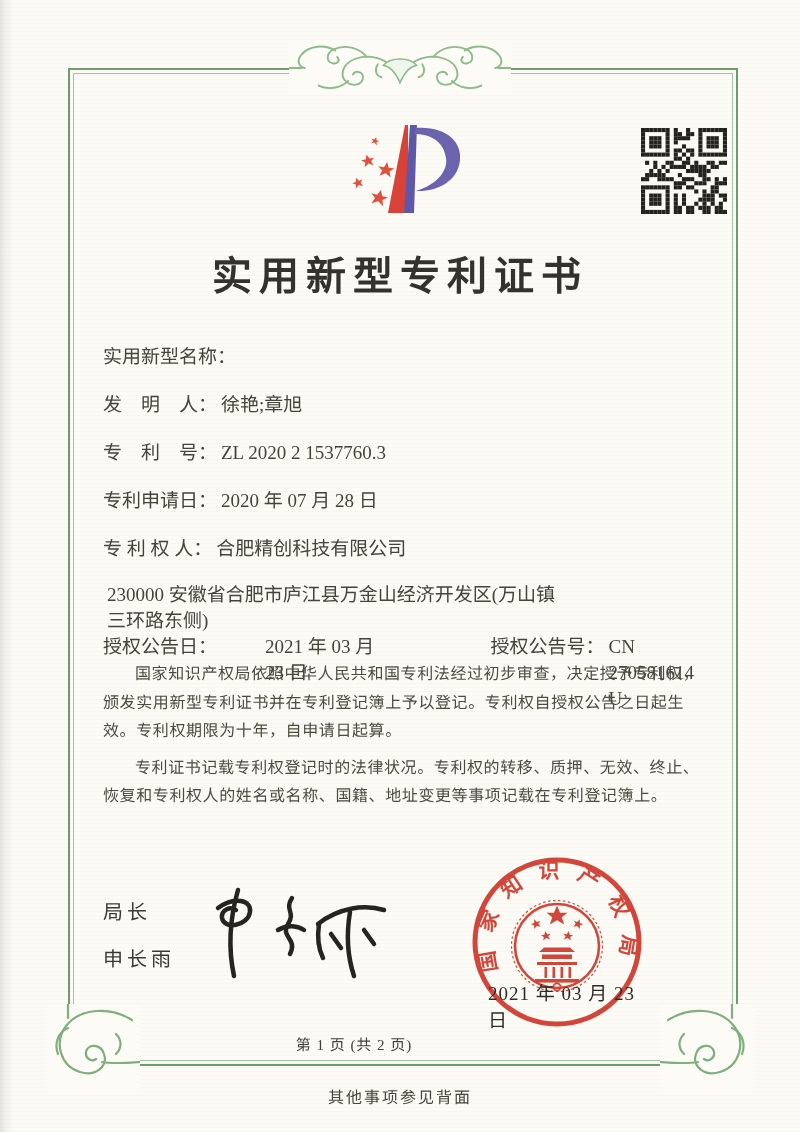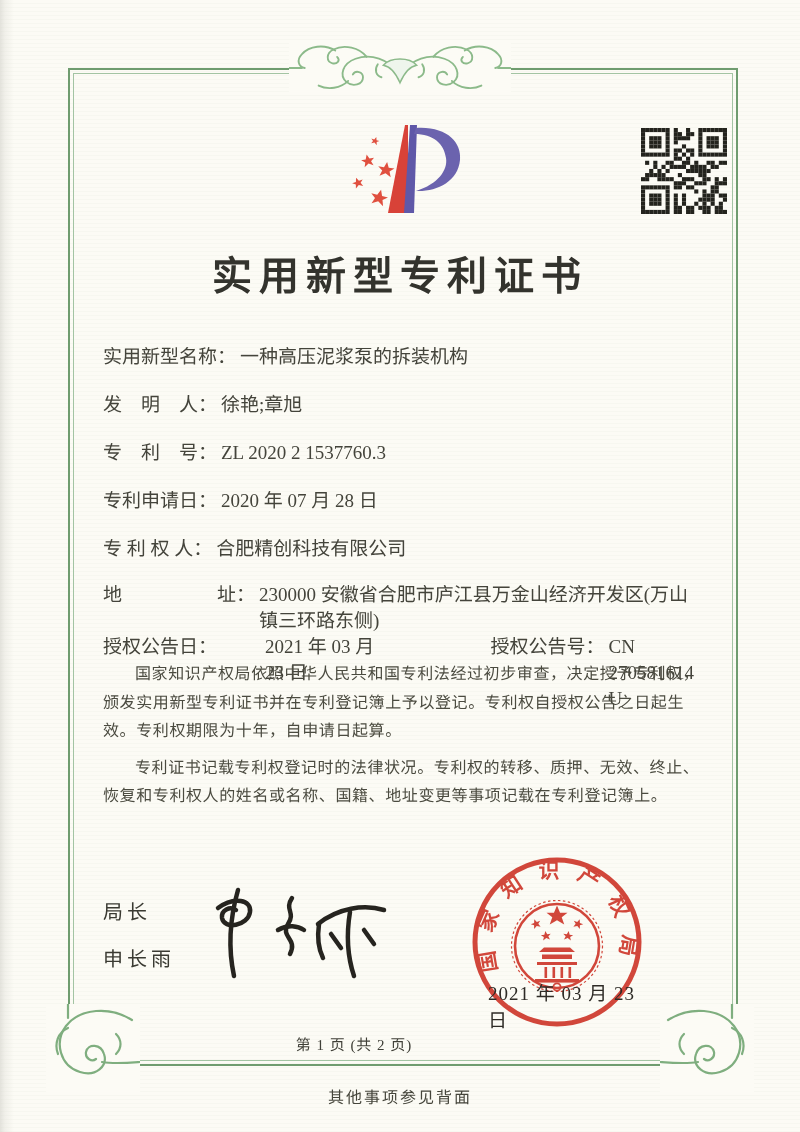--- a/index.html
+++ b/index.html
@@ -342,40 +342,38 @@
         <rect x="76" y="80" width="4" height="4"></rect>
         <rect x="80" y="80" width="4" height="4"></rect>
       </svg>
   </div>
 
   <div class="title">实用新型专利证书</div>
 
   <div class="rows">
     <div class="row r0">
       <span class="lab">实用新型名称：</span>
-      <span class="val">一种高压泥浆泵的拆装机构</span>
     </div>
     <div class="row r1">
       <span class="lab">发　明　人：</span>
       <span class="val">徐艳;章旭</span>
     </div>
     <div class="row r2">
       <span class="lab">专　利　号：</span>
       <span class="val">ZL 2020 2 1537760.3</span>
     </div>
     <div class="row r3">
       <span class="lab">专利申请日：</span>
       <span class="val">2020 年 07 月 28 日</span>
     </div>
     <div class="row r4">
       <span class="lab">专 利 权 人：</span>
       <span class="val">合肥精创科技有限公司</span>
     </div>
     <div class="row r5">
-      <span class="lab">地　　　　　址：</span>
       <span class="val">230000 安徽省合肥市庐江县万金山经济开发区(万山镇三环路东侧)</span>
     </div>
     <div class="row r6">
       <span class="lab">授权公告日：</span>
       <span class="val">2021 年 03 月 23 日</span>
       <span class="pair2">
         <span class="lab">授权公告号：</span>
         <span class="val">CN 270581614 U</span>
       </span>
     </div>

